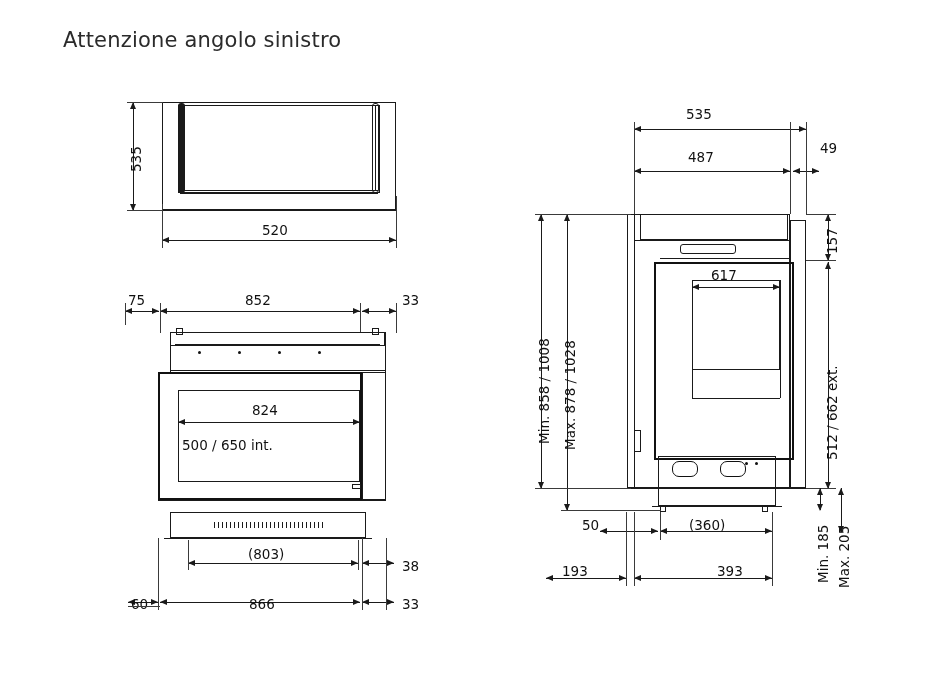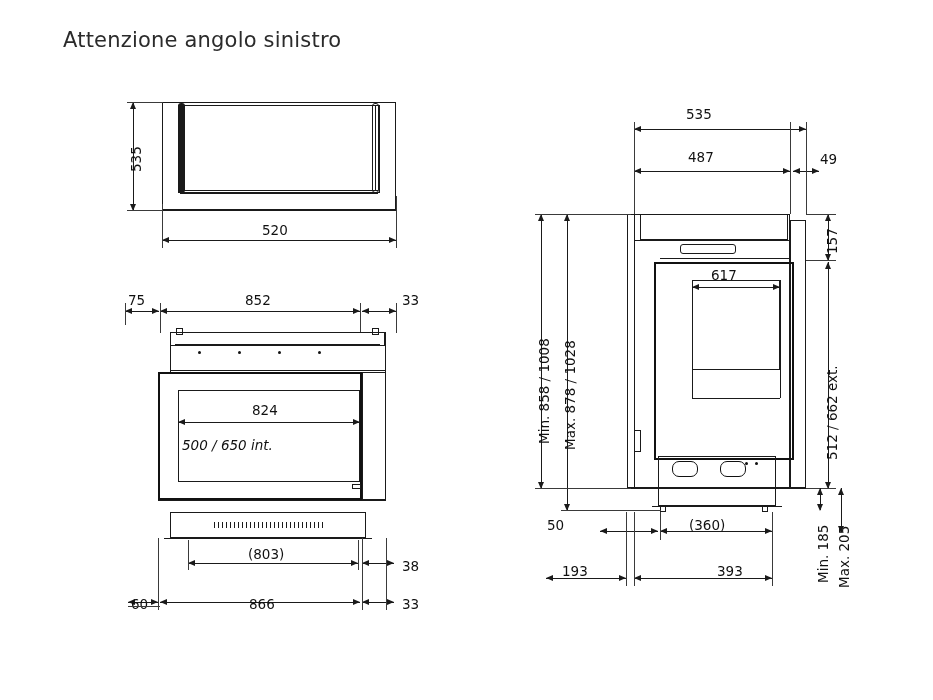--- a/index.html
+++ b/index.html
@@ -99,21 +99,21 @@
 
     <div class="box2" style="left:158px;top:372px;width:204px;height:128px;"></div>
     <div class="box" style="left:362px;top:372px;width:24px;height:128px;"></div>
 
     <div class="box" style="left:178px;top:390px;width:182px;height:92px;"></div>
 
     <div class="ln h" style="left:178px;top:422px;width:182px;"></div>
     <div class="arrow ar-l" style="left:178px;top:419px;"></div>
     <div class="arrow ar-r" style="left:353px;top:419px;"></div>
     <div class="dim" style="left:252px;top:402px;">824</div>
-    <div class="dim" style="left:182px;top:437px;font-style:italic;">500 / 650 int.</div>
+    <div class="dim" style="left:182px;top:437px;">500 / 650 int.</div>
 
     <div class="box" style="left:170px;top:512px;width:196px;height:26px;"></div>
     <div class="hatch" style="left:214px;top:522px;width:110px;height:6px;"></div>
     <div class="ln h" style="left:158px;top:500px;width:228px;"></div>
     <div class="ln h" style="left:164px;top:538px;width:208px;"></div>
     <div class="box" style="left:352px;top:484px;width:9px;height:5px;"></div>
 
     <div class="ln h" style="left:188px;top:563px;width:170px;"></div>
     <div class="arrow ar-l" style="left:188px;top:560px;"></div>
     <div class="arrow ar-r" style="left:351px;top:560px;"></div>
@@ -154,21 +154,21 @@
     <div class="dim" style="left:686px;top:106px;">535</div>
 
     <div class="ln h" style="left:634px;top:171px;width:156px;"></div>
     <div class="arrow ar-l" style="left:634px;top:168px;"></div>
     <div class="arrow ar-r" style="left:783px;top:168px;"></div>
     <div class="dim" style="left:688px;top:149px;">487</div>
 
     <div class="ln h" style="left:793px;top:171px;width:26px;"></div>
     <div class="arrow ar-l" style="left:793px;top:168px;"></div>
     <div class="arrow ar-r" style="left:812px;top:168px;"></div>
-    <div class="dim" style="left:820px;top:151px;">49</div>
+    <div class="dim" style="left:820px;top:140px;">49</div>
 
     <div class="ln v ext" style="left:634px;top:122px;height:100px;"></div>
     <div class="ln v ext" style="left:790px;top:122px;height:92px;"></div>
     <div class="ln v ext" style="left:806px;top:122px;height:92px;"></div>
 
     <div class="box" style="left:627px;top:214px;width:163px;height:274px;"></div>
     <div class="ln v" style="left:634px;top:214px;height:274px;"></div>
     <div class="box" style="left:790px;top:220px;width:16px;height:268px;"></div>
 
     <div class="box" style="left:640px;top:214px;width:148px;height:26px;"></div>
@@ -230,21 +230,21 @@
     <div class="arrow ar-d" style="left:817px;top:504px;"></div>
     <div class="dim" style="left:815px;top:583px;transform:rotate(-90deg);transform-origin:0 0;">Min. 185</div>
     <div class="dim" style="left:836px;top:588px;transform:rotate(-90deg);transform-origin:0 0;">Max. 205</div>
     <div class="ln v" style="left:841px;top:488px;height:44px;"></div>
     <div class="arrow ar-u" style="left:838px;top:488px;"></div>
     <div class="arrow ar-d" style="left:838px;top:526px;"></div>
 
     <div class="ln h" style="left:600px;top:531px;width:58px;"></div>
     <div class="arrow ar-l" style="left:600px;top:528px;"></div>
     <div class="arrow ar-r" style="left:651px;top:528px;"></div>
-    <div class="dim" style="left:547px;top:517px;text-align:right;">50</div>
+    <div class="dim" style="left:582px;top:517px;text-align:right;">50</div>
 
     <div class="ln h" style="left:660px;top:531px;width:112px;"></div>
     <div class="arrow ar-l" style="left:660px;top:528px;"></div>
     <div class="arrow ar-r" style="left:765px;top:528px;"></div>
     <div class="dim" style="left:689px;top:517px;text-align:right;">(360)</div>
 
     <div class="ln h" style="left:546px;top:578px;width:80px;"></div>
     <div class="arrow ar-l" style="left:546px;top:575px;"></div>
     <div class="arrow ar-r" style="left:619px;top:575px;"></div>
     <div class="dim" style="left:562px;top:563px;">193</div>

